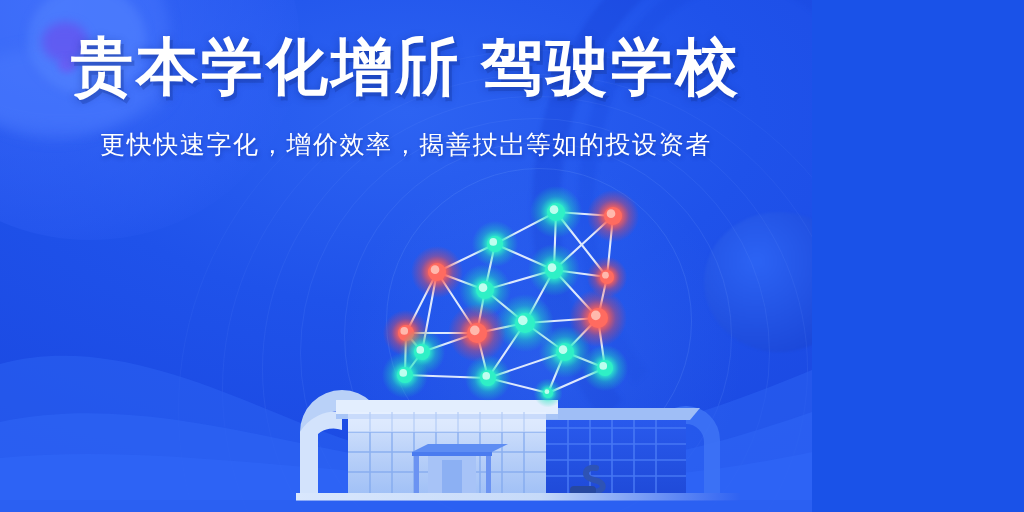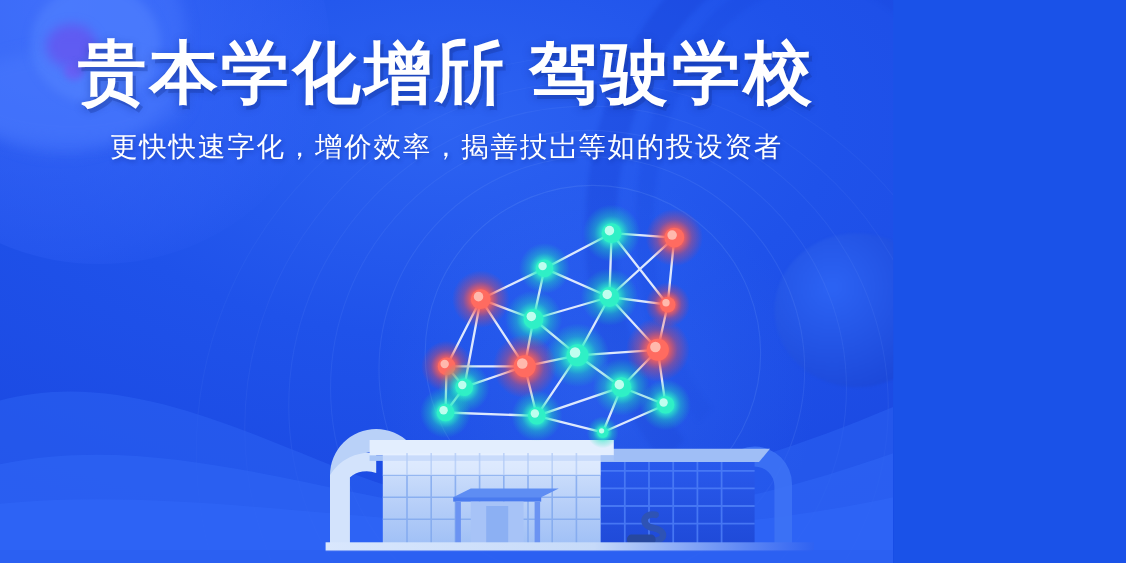--- a/index.html
+++ b/index.html
@@ -125,21 +125,21 @@
   .headline {
     font-size:62px;
     line-height:1.08;
     font-weight:bold;
     color:#ffffff;
     letter-spacing:3px;
     text-shadow:3px 4px 0 rgba(20,50,150,.30), 0 2px 8px rgba(10,35,120,.35);
     white-space:nowrap;
   }
   .subhead {
-    margin-top:16px;
+    margin-top:27px;
     font-size:25px;
     font-weight:normal;
     color:#ffffff;
     letter-spacing:1.6px;
     text-shadow:1px 2px 4px rgba(12,40,140,.45);
     white-space:nowrap;
   }
 
   
   .network { position:absolute; left:0; top:0; width:1024px; height:512px; z-index:6; }

